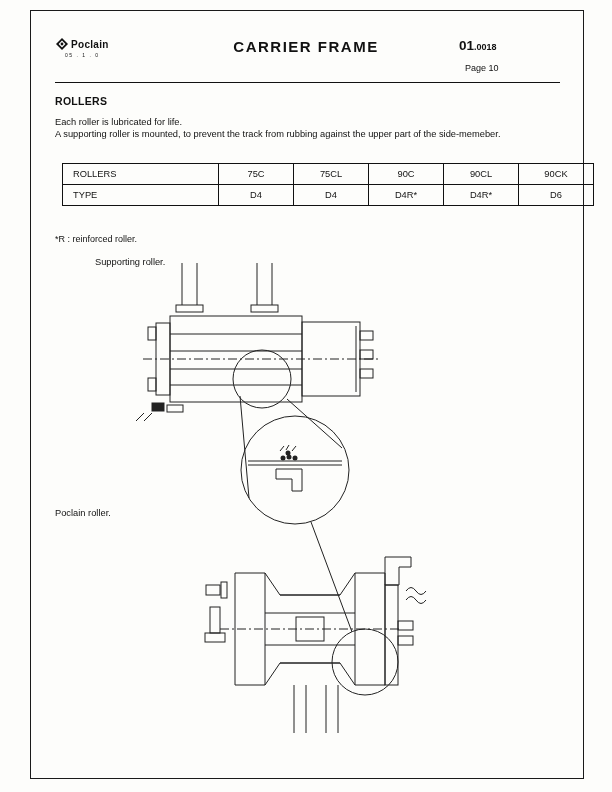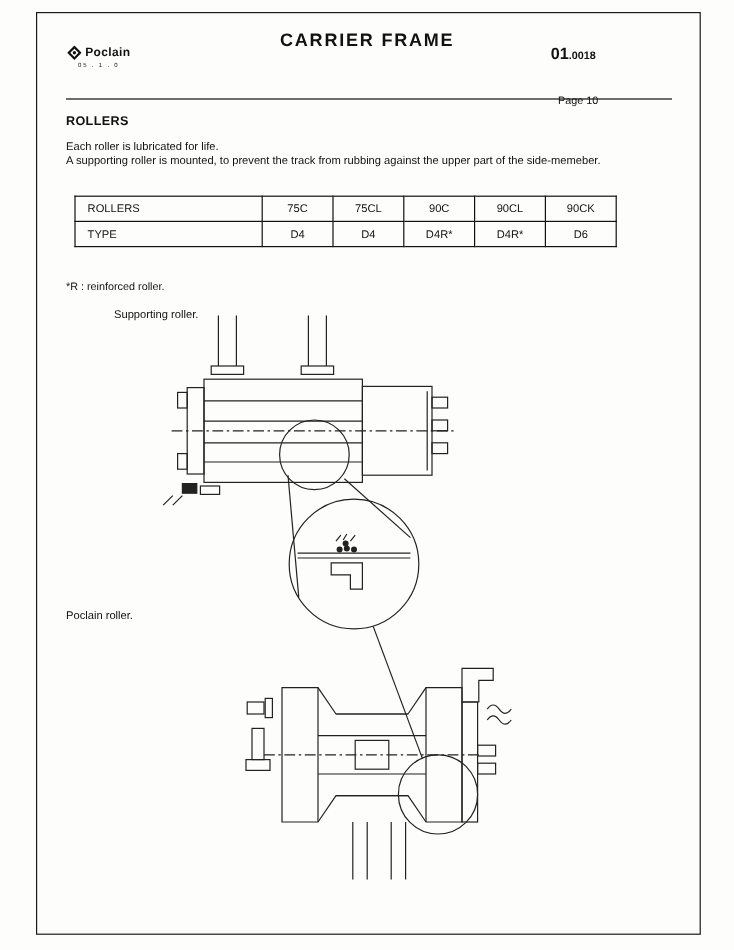--- a/index.html
+++ b/index.html
@@ -15,44 +15,44 @@
   .page-frame {
     position: absolute; left: 30px; top: 10px;
     width: 554px; height: 769px;
     border: 1.3px solid #1a1a1a;
   }
   .logo { position: absolute; left: 56px; top: 38px; }
   .logo-top { display: flex; align-items: center; gap: 3px; }
   .logo-name { font-weight: bold; font-size: 10px; letter-spacing: 0.3px; }
   .logo-sub { font-size: 5px; margin-top: 2px; letter-spacing: 1.5px; text-align: center; }
   .page-title {
-    position: absolute; left: 0; right: 0; top: 25px;
+    position: absolute; left: 0; right: 0; top: 38px;
     text-align: center; font-size: 15px; font-weight: bold; letter-spacing: 1.5px;
   }
   .header-right { position: absolute; left: 459px; top: 36px; }
   .doc-number { font-size: 13.5px; font-weight: bold; margin-top: 28px; }
   .doc-suffix { font-size: 9px; font-weight: bold; }
-  .page-label { font-size: 9px; margin-top: 25px; margin-left: 6px; }
+  .page-label { font-size: 9px; margin-top: 9px; margin-left: 6px; }
   .header-rule {
     position: absolute; left: 55px; width: 505px; top: 82px;
     border-top: 1.5px solid #111;
   }
   .section-heading {
     position: absolute; left: 55px; top: 95px;
     font-size: 10.5px; font-weight: bold; letter-spacing: 0.3px;
   }
   .paragraph { position: absolute; left: 55px; top: 117px; font-size: 9.3px; line-height: 11.6px; }
   .paragraph div { white-space: nowrap; }
   .spec-table {
     position: absolute; left: 62px; top: 163px;
     border-collapse: collapse; font-size: 9.3px;
   }
   .spec-table td {
     border: 1px solid #111; height: 21px;
-    text-align: center; width: 59px; padding: 0 4px;
+    text-align: center; width: 75px; padding: 0 4px;
   }
   .spec-table td.c0 { width: 156px; text-align: left; padding-left: 10px; }
   .footnote { position: absolute; left: 55px; top: 234px; font-size: 9px; }
   .fig-label { position: absolute; left: 55px; font-size: 9.3px; }
   .fig-label.supporting { top: 257px; margin-left: 40px; }
   .fig-label.bearing { top: 508px; }
   .figure-svg { position: absolute; left: 40px; top: 255px; }
 </style>
 </head>
 <body>

